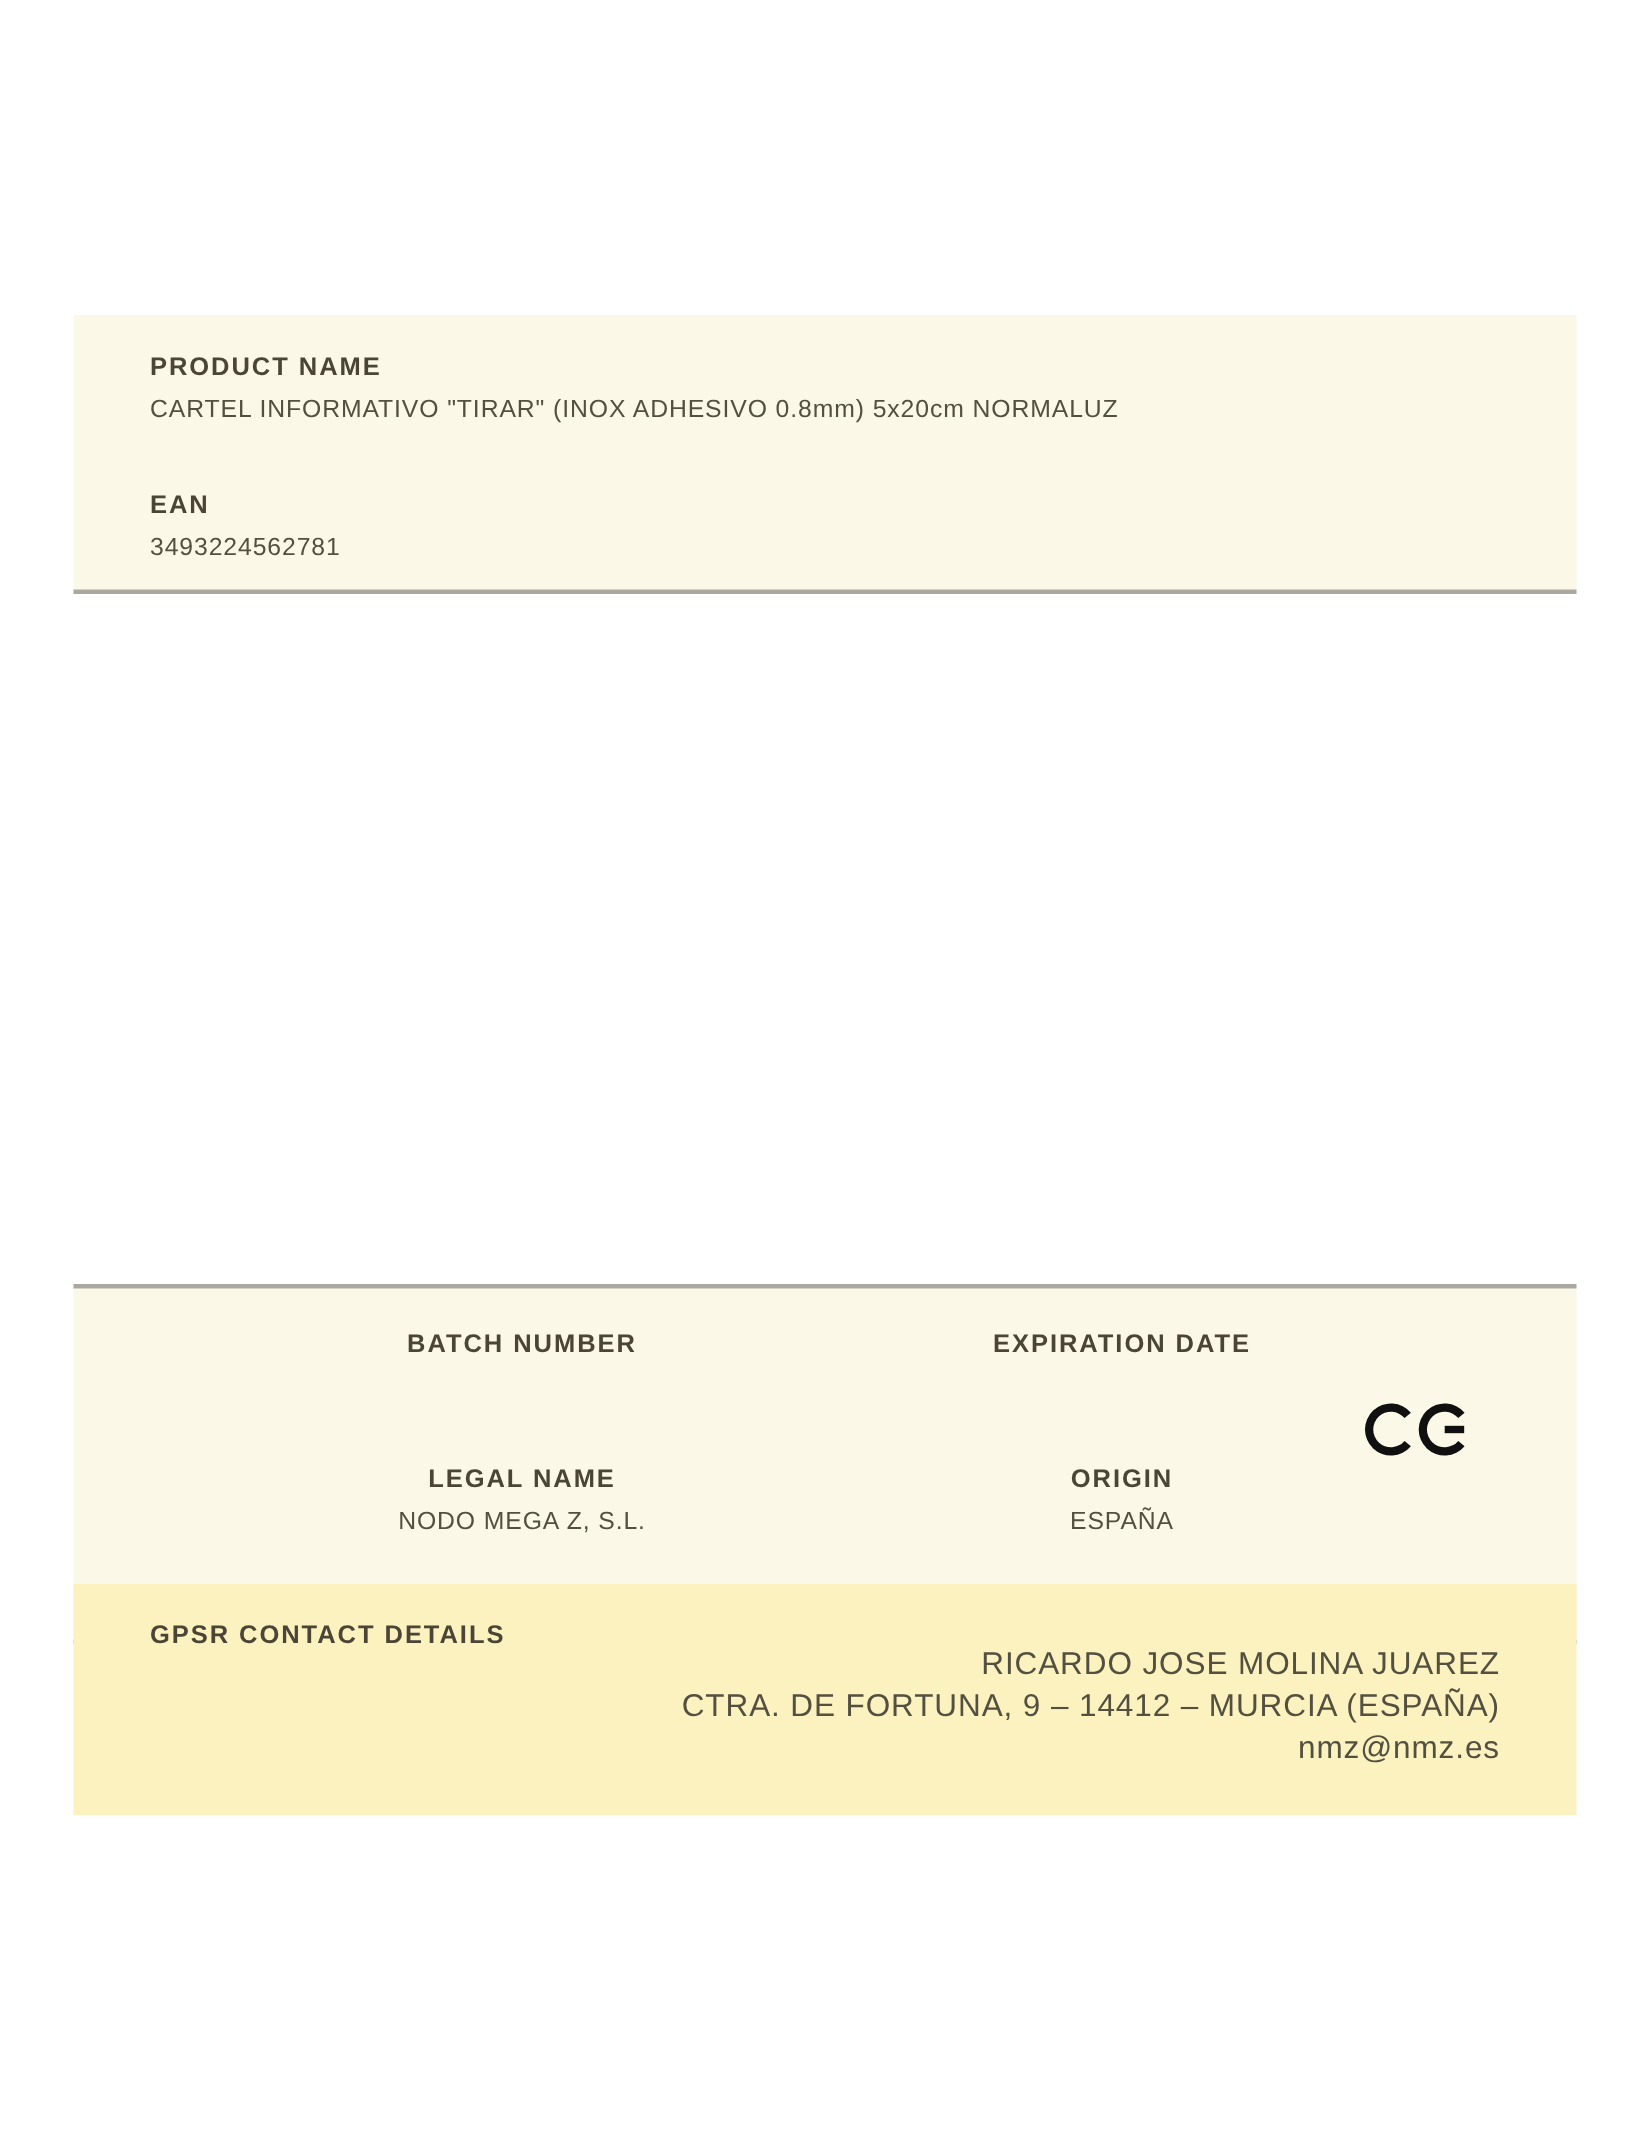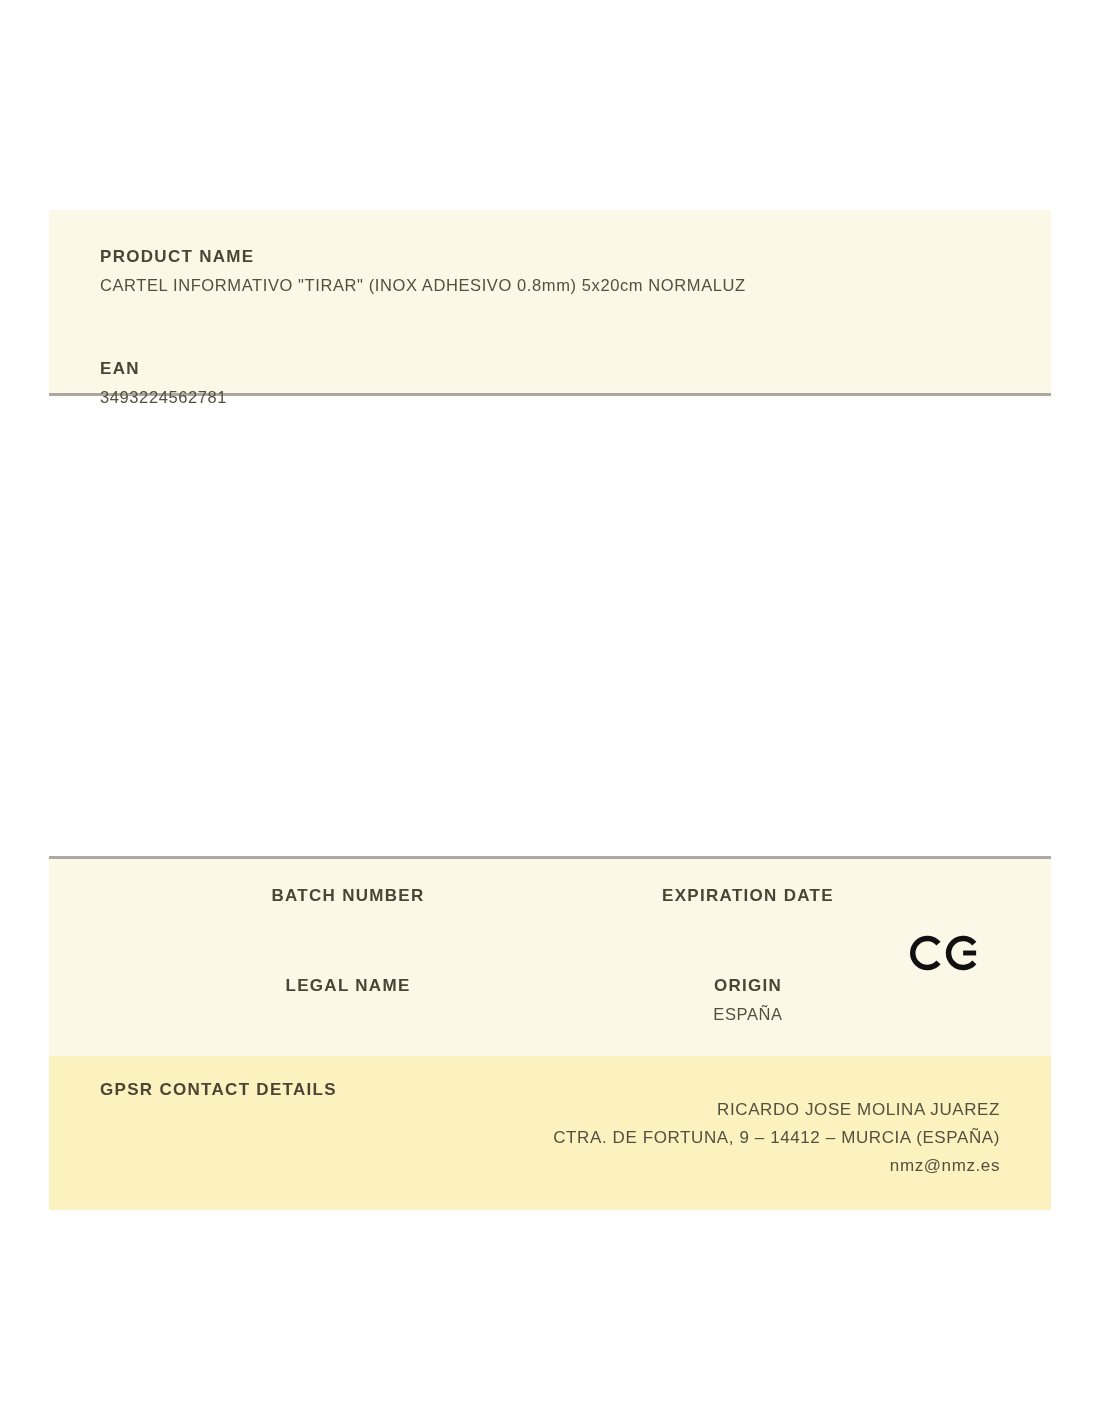--- a/index.html
+++ b/index.html
@@ -20,21 +20,21 @@
     position: absolute;
     left: 49px;
     width: 1002px;
     box-sizing: border-box;
   }
   .panel-product {
     top: 210px;
     height: 186px;
     background: var(--panel-cream, #fcf8e7);
     border-bottom: 3px solid var(--divider, #aba89f);
-    padding: 37px 40px 0 51px;
+    padding: 25px 40px 0 51px;
   }
   .panel-batch {
     top: 856px;
     height: 240px;
     background: var(--panel-cream, #fcf8e7);
     border-top: 3px solid var(--divider, #aba89f);
     border-bottom: 3px solid var(--divider, #aba89f);
   }
   .panel-gpsr {
     top: 1056px;
@@ -49,21 +49,21 @@
     color: var(--text, #4a4535);
   }
   .field-value {
     font-size: 16.5px;
     font-weight: 400;
     letter-spacing: 0.6px;
     line-height: 20px;
     color: var(--text-value, #54503f);
   }
   .panel-product .field-value { margin-top: 9px; }
-  .panel-product .group-ean { margin-top: 64px; }
+  .panel-product .group-ean { margin-top: 44px; }
 
   
   .batch-col-left, .batch-col-right {
     position: absolute;
     width: 598px;
     text-align: center;
   }
   .batch-col-left  { left: 0; }
   .batch-col-right { left: 400px; text-align: center; }
   .row-top    { top: 27px; }
@@ -84,21 +84,21 @@
     left: 51px;
     top: 24px;
   }
   .gpsr-contact {
     position: absolute;
     right: 51px;
     top: 40px;
     text-align: right;
   }
   .gpsr-contact .contact-line {
-    font-size: 17px;
+    font-size: 21px;
     letter-spacing: 0.6px;
     line-height: 28px;
     color: var(--text-value, #54503f);
     text-align: right;
   }
 </style>
 </head>
 <body>
 
 <div class="page">
@@ -110,20 +110,21 @@
       <div class="field-label">EAN</div>
       <div class="field-value">3493224562781</div>
     </div>
   </div>
 
   <div class="panel panel-batch">
     <div class="batch-col-left row-top field-label">BATCH NUMBER</div>
     <div class="batch-col-right row-top field-label">EXPIRATION DATE</div>
 
     <div class="batch-col-left row-label2 field-label">LEGAL NAME</div>
+    <div class="batch-col-left row-value2 field-value">NODO MEGA Z, S.L.</div>
 
     <div class="batch-col-right row-value2 field-value">ESPAÑA</div>
     <div class="batch-col-right row-label2 field-label">ORIGIN</div>
 
     <div class="ce-mark">
       <svg viewBox="0 0 142 60" xmlns="http://www.w3.org/2000/svg" aria-hidden="true">
         <g fill="#101010">
 
           <path d="M52.98,10.72 A30,30 0 1 0 52.98,49.28 L45.70,43.18 A20.5,20.5 0 1 1 45.70,16.82 Z"></path>
 

